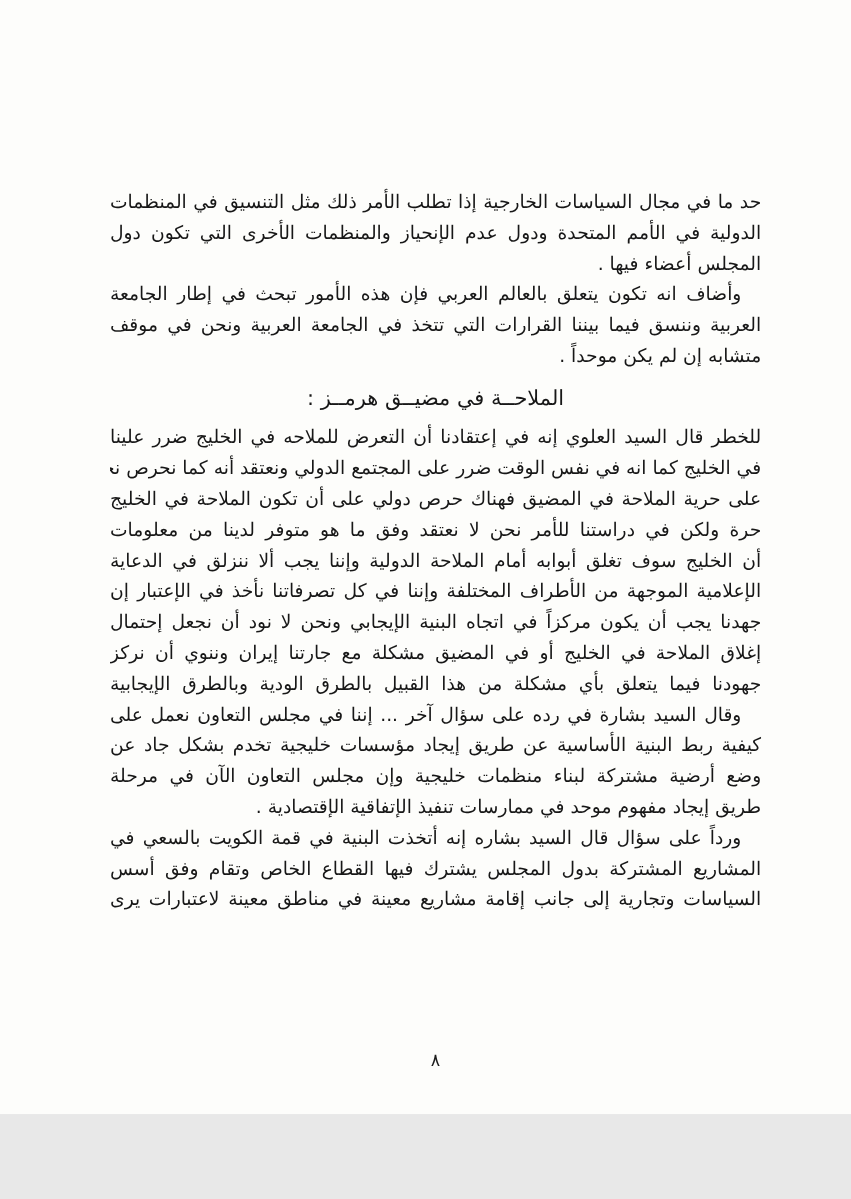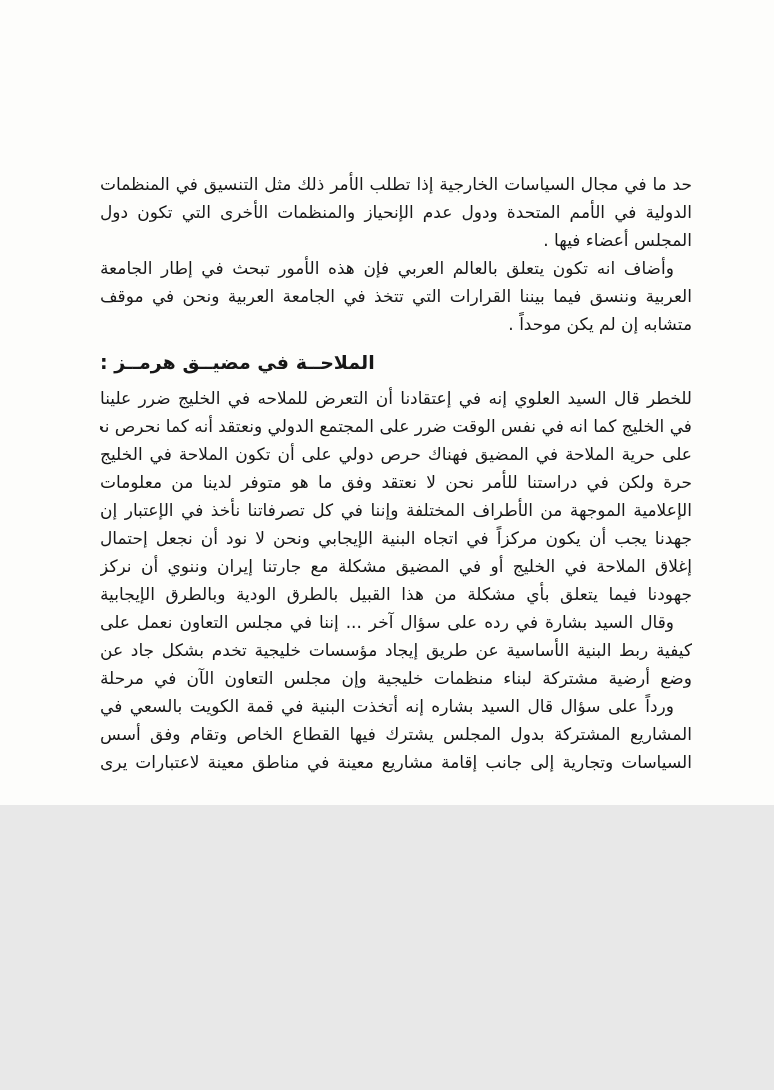--- a/index.html
+++ b/index.html
@@ -3,21 +3,21 @@
 <meta charset="utf-8">
 <style>
   html, body {
     margin: 0;
     padding: 0;
     background: #e8e8e8;
   }
   .page {
     position: relative;
     width: 774px;
-    height: 805px;
+    height: 1013px;
     margin: 0 auto;
     background: #fdfdfb;
     direction: rtl;
     font-family: "DejaVu Sans", sans-serif;
     color: #171717;
     overflow: hidden;
   }
   .text-block {
     position: absolute;
     top: 170px;
@@ -39,24 +39,24 @@
     letter-spacing: 0.1px;
   }
   .ln.last {
     text-align-last: right;
   }
   .ln.indent {
     padding-right: 18px;
   }
   .heading {
     font-size: 19px;
-    font-weight: bold;
+    font-weight: normal;
     line-height: 26px;
     margin: 11px 0 9px 0;
-    text-align: left;
+    text-align: center;
     letter-spacing: 0.2px;
   }
   .page-number {
     position: absolute;
     top: 954px;
     right: 82px;
     width: 592px;
     text-align: center;
     font-size: 16px;
     color: #1c1c1c;
@@ -80,30 +80,32 @@
       <div class="ln last">متشابه إن لم يكن موحداً .</div>
     </div>
 
     <h2 class="heading">الملاحــة في مضيــق هرمــز :</h2>
 
     <div class="para">
       <div class="ln">للخطر قال السيد العلوي إنه في إعتقادنا أن التعرض للملاحه في الخليج ضرر علينا</div>
       <div class="ln">في الخليج كما انه في نفس الوقت ضرر على المجتمع الدولي ونعتقد أنه كما نحرص نحن</div>
       <div class="ln">على حرية الملاحة في المضيق فهناك حرص دولي على أن تكون الملاحة في الخليج</div>
       <div class="ln">حرة ولكن في دراستنا للأمر نحن لا نعتقد وفق ما هو متوفر لدينا من معلومات</div>
+      <div class="ln">أن الخليج سوف تغلق أبوابه أمام الملاحة الدولية وإننا يجب ألا ننزلق في الدعاية</div>
       <div class="ln">الإعلامية الموجهة من الأطراف المختلفة وإننا في كل تصرفاتنا نأخذ في الإعتبار إن</div>
       <div class="ln">جهدنا يجب أن يكون مركزاً في اتجاه البنية الإيجابي ونحن لا نود أن نجعل إحتمال</div>
       <div class="ln">إغلاق الملاحة في الخليج أو في المضيق مشكلة مع جارتنا إيران وننوي أن نركز</div>
       <div class="ln">جهودنا فيما يتعلق بأي مشكلة من هذا القبيل بالطرق الودية وبالطرق الإيجابية</div>
     </div>
 
     <div class="para">
       <div class="ln indent">وقال السيد بشارة في رده على سؤال آخر ... إننا في مجلس التعاون نعمل على</div>
       <div class="ln">كيفية ربط البنية الأساسية عن طريق إيجاد مؤسسات خليجية تخدم بشكل جاد عن</div>
       <div class="ln">وضع أرضية مشتركة لبناء منظمات خليجية وإن مجلس التعاون الآن في مرحلة</div>
+      <div class="ln last">طريق إيجاد مفهوم موحد في ممارسات تنفيذ الإتفاقية الإقتصادية .</div>
     </div>
 
     <div class="para">
       <div class="ln indent">ورداً على سؤال قال السيد بشاره إنه أتخذت البنية في قمة الكويت بالسعي في</div>
       <div class="ln">المشاريع المشتركة بدول المجلس يشترك فيها القطاع الخاص وتقام وفق أسس</div>
       <div class="ln">السياسات وتجارية إلى جانب إقامة مشاريع معينة في مناطق معينة لاعتبارات يرى</div>
     </div>
 
   </div>
 

